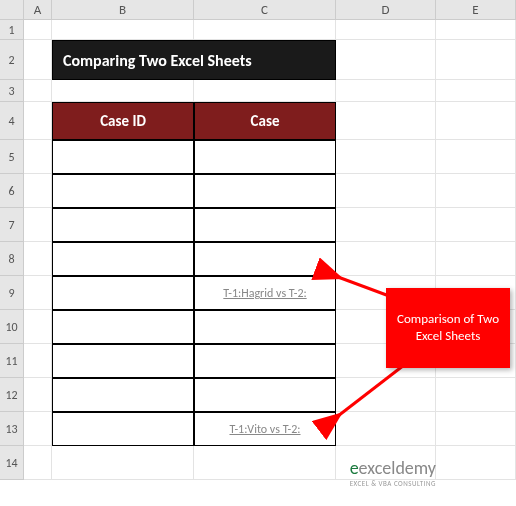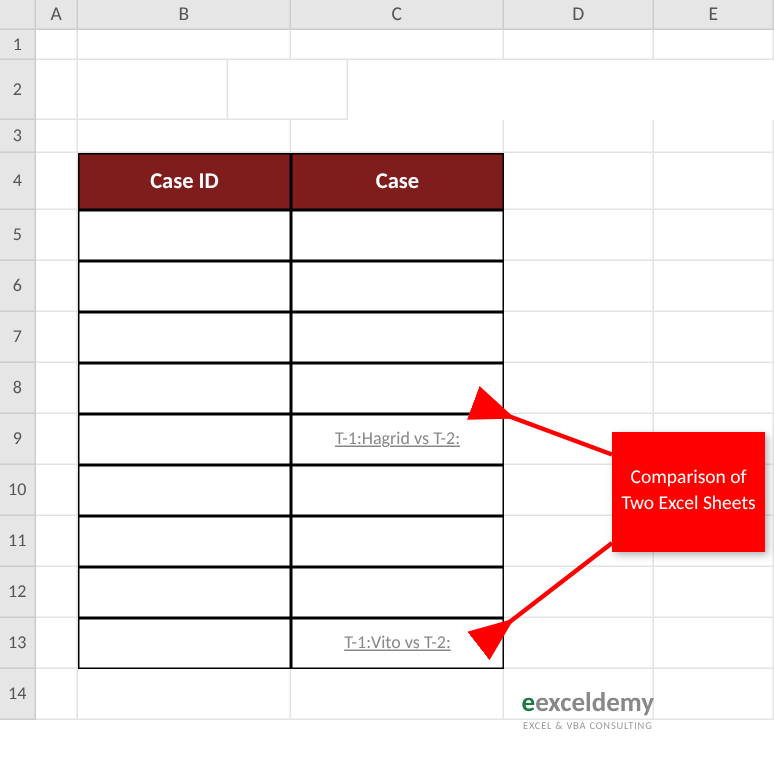--- a/index.html
+++ b/index.html
@@ -80,21 +80,21 @@
     border: 1px solid #000 !important;
     color: #888;
     font-size: 12px;
     justify-content: center;
     text-decoration: underline;
   }
   .callout {
     position: absolute;
     right: 6px;
     top: 288px;
-    width: 102px;
+    width: 124px;
     height: 80px;
     background: #ff0000;
     color: #fff;
     font-size: 13px;
     text-align: center;
     display: flex;
     align-items: center;
     justify-content: center;
     padding: 6px;
     line-height: 1.3;
@@ -102,21 +102,21 @@
   }
   .logo {
     position: absolute;
     right: 80px;
     bottom: 18px;
     font-size: 11px;
     color: #999;
     text-align: center;
     line-height: 1;
   }
-  .logo .e { font-weight: bold; color: #1b7a3e; font-size: 18px; }
+  .logo .e { font-weight: normal; color: #1b7a3e; font-size: 18px; }
   .logo .sub { font-size: 7px; letter-spacing: 0.5px; color:#999; }
 </style>
 </head>
 <body>
 
 <div class="sheet">
   <div class="col-header">
     <div class="ch rowhead"></div>
     <div class="ch cA">A</div>
     <div class="ch cB">B</div>
@@ -130,20 +130,21 @@
     <div class="cell cA"></div>
     <div class="cell cB"></div>
     <div class="cell cC"></div>
     <div class="cell cD"></div>
     <div class="cell cE"></div>
   </div>
 
   <div class="row" style="height:40px">
     <div class="rh" style="line-height:40px">2</div>
     <div class="cell cA"></div>
+    <div class="cell title-cell" style="width:284px">Comparing Two Excel Sheets</div>
     <div class="cell cD"></div>
     <div class="cell cE"></div>
   </div>
 
   <div class="row" style="height:22px">
     <div class="rh" style="line-height:22px">3</div>
     <div class="cell cA"></div>
     <div class="cell cB"></div>
     <div class="cell cC"></div>
     <div class="cell cD"></div>

